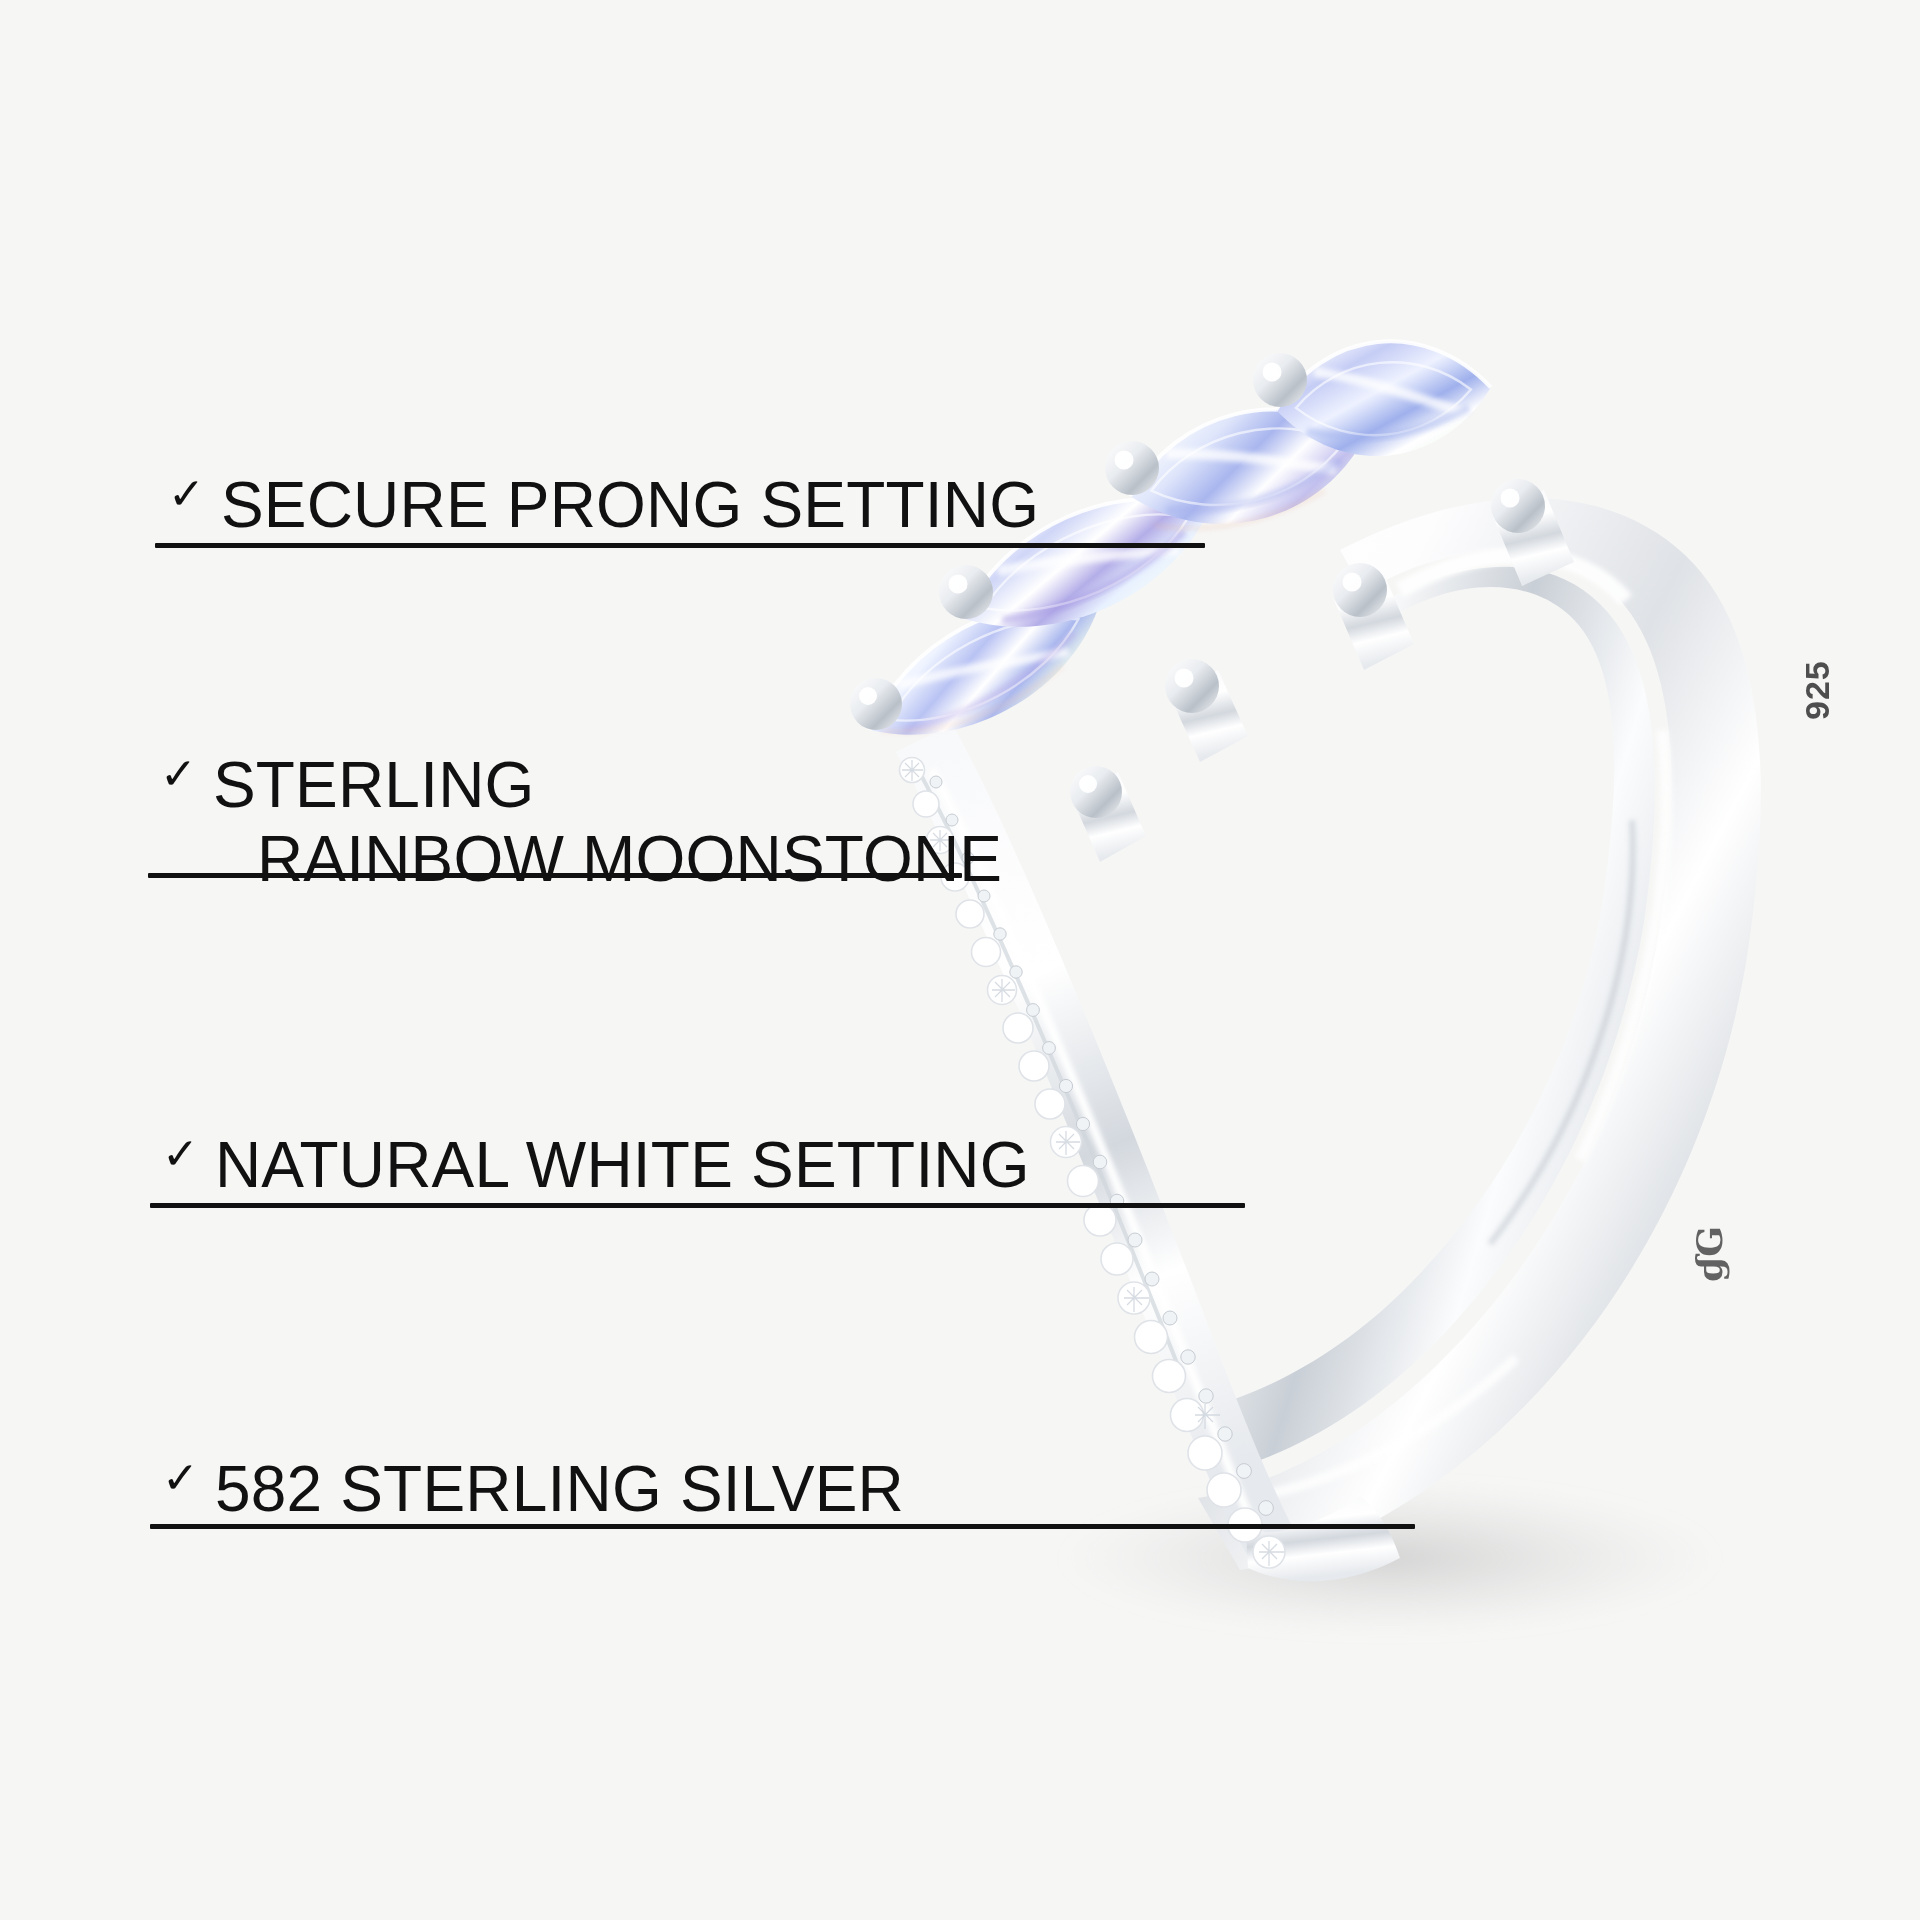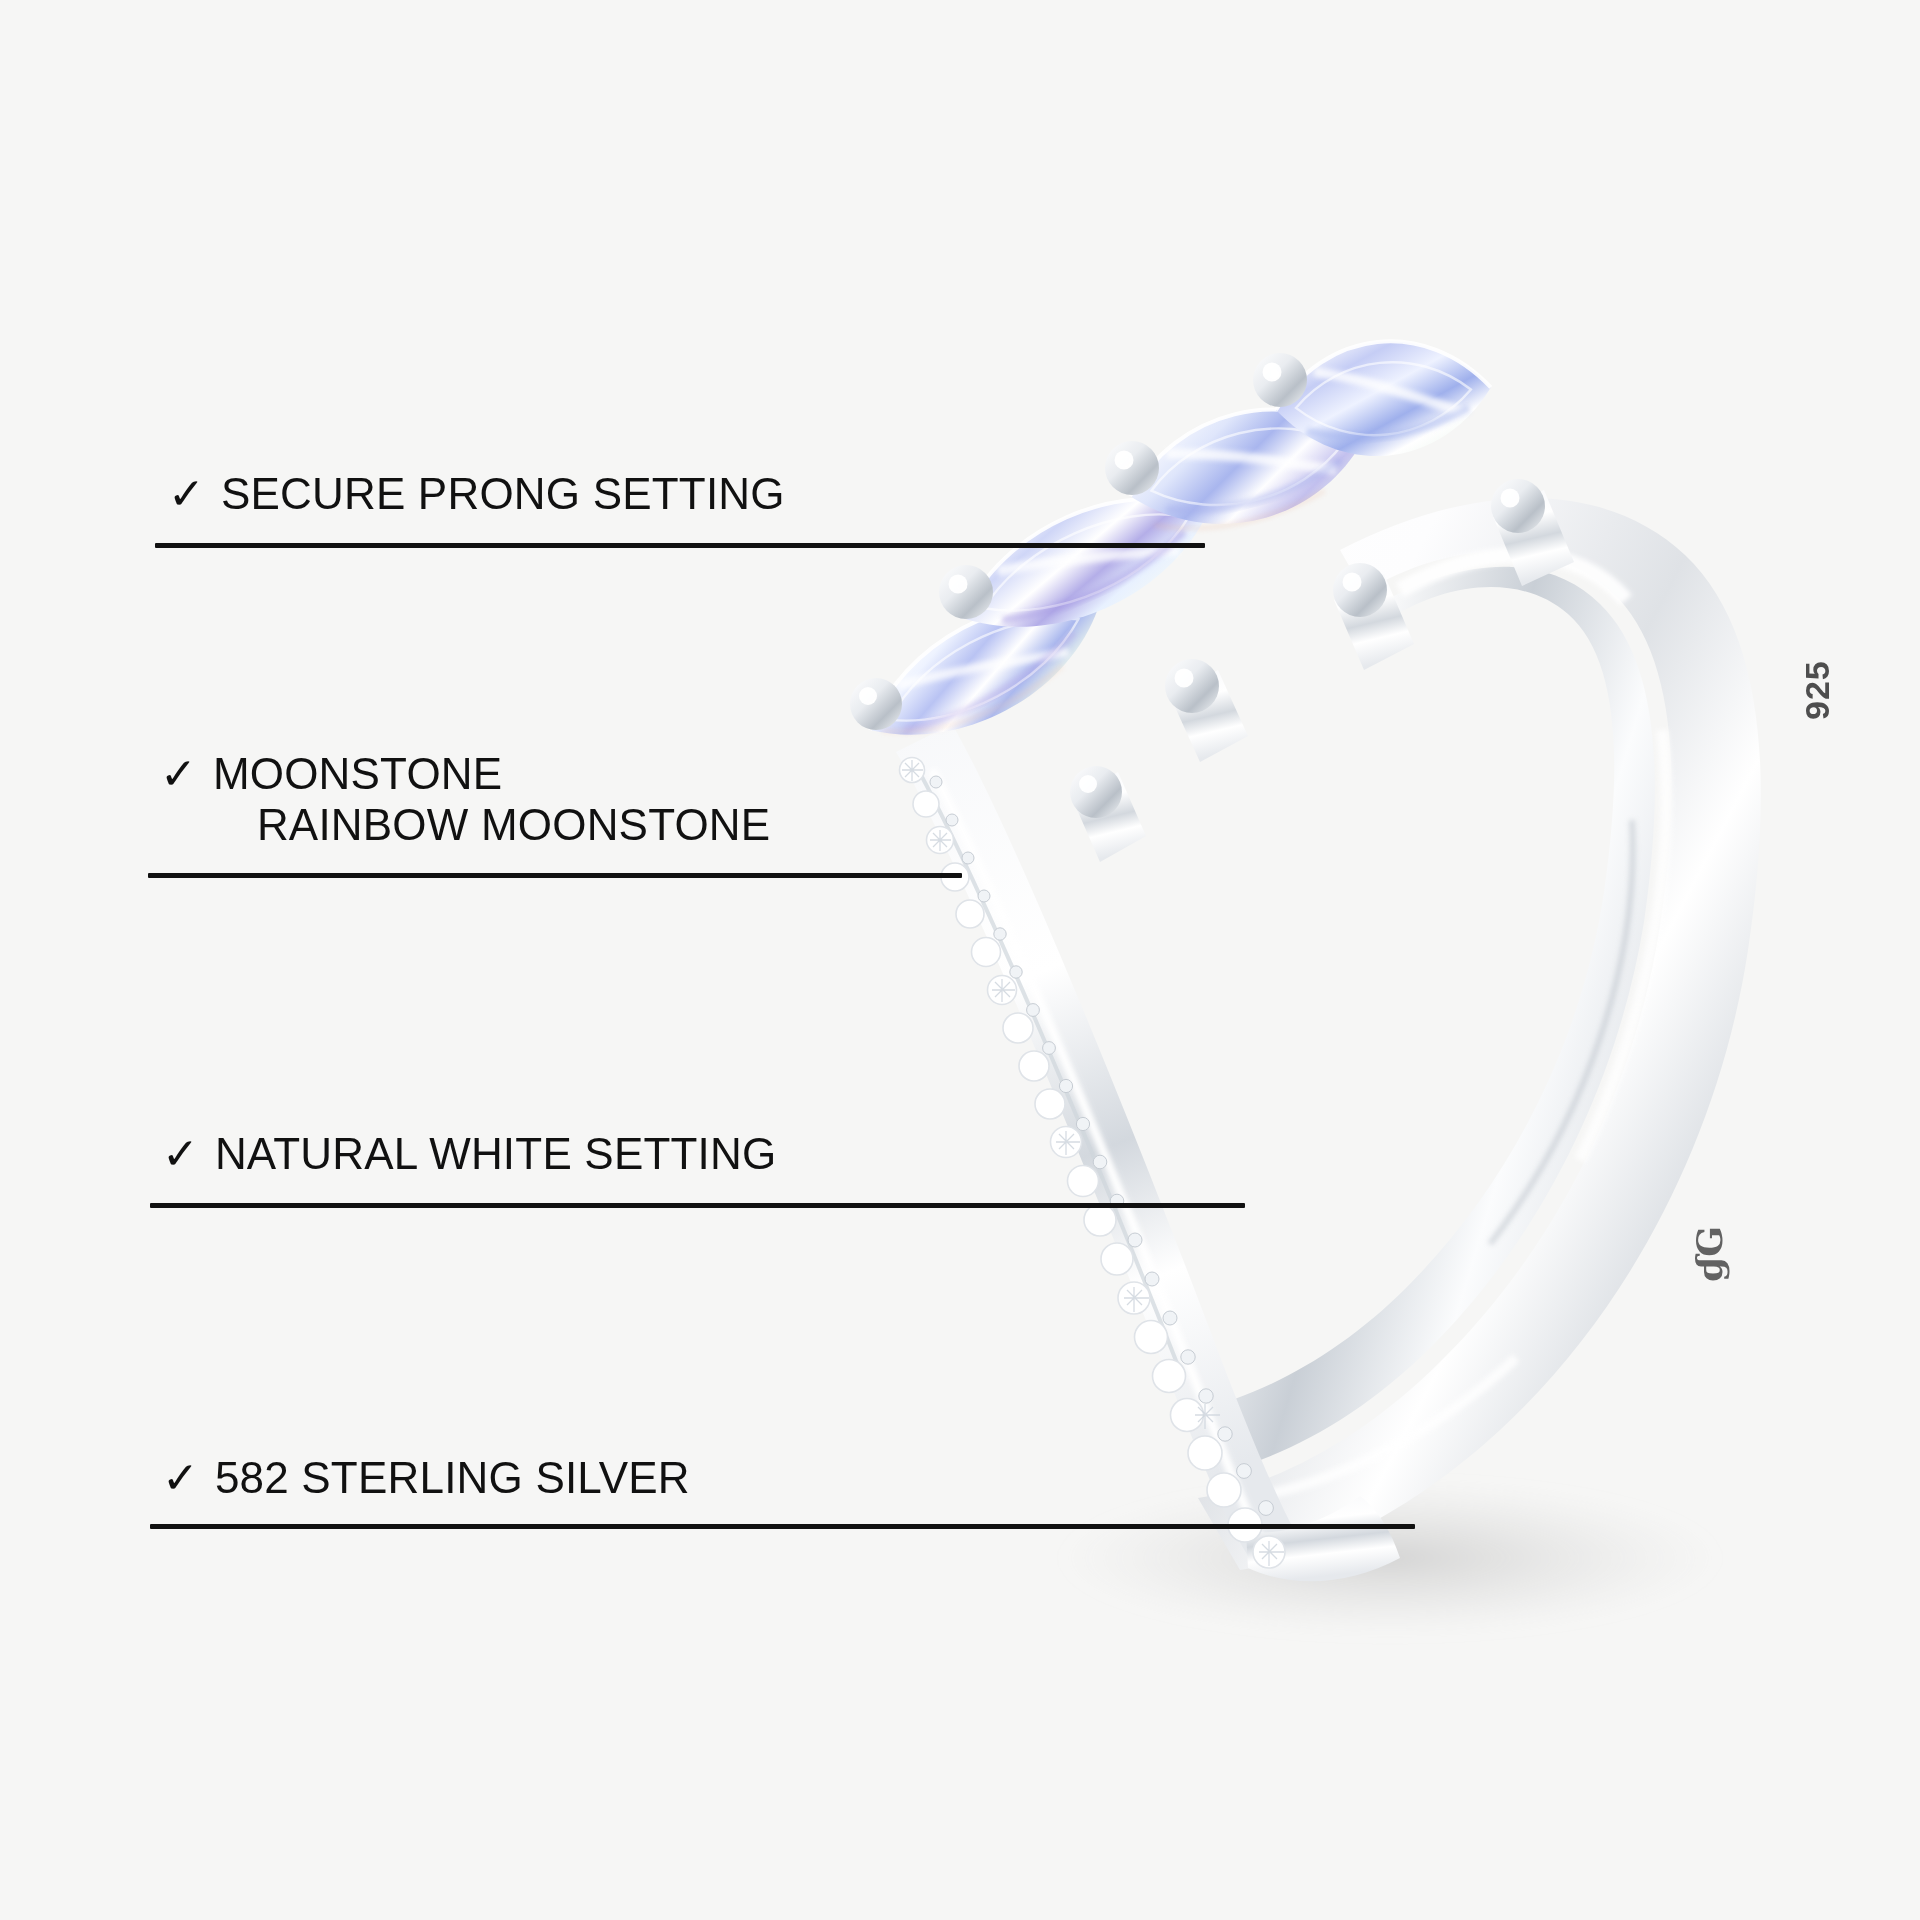--- a/index.html
+++ b/index.html
@@ -16,21 +16,21 @@
   
   .callout{position:absolute;}
   .callout .row{display:flex;align-items:flex-start;}
   .check{
     font-size:44px;line-height:1;color:#111;
     font-family:"DejaVu Sans", sans-serif;
     margin-right:16px;font-weight:400;
     transform:translateY(4px);
   }
   .ctext{
-    font-size:44px;line-height:1.16;color:#111;
+    font-size:64px;line-height:1.16;color:#111;
     letter-spacing:.2px;white-space:nowrap;font-weight:400;
   }
   .ctext .l2{display:block;padding-left:44px;}
   .uline{
     position:absolute;height:5px;background:#111;border-radius:1px;
   }
 
   
   #ringwrap{position:absolute;left:700px;top:300px;width:1200px;height:1360px;}
   #ringwrap svg{display:block;width:100%;height:100%;overflow:visible;}
@@ -321,21 +321,21 @@
       <span class="check">✓</span>
       <span class="ctext">SECURE PRONG SETTING</span>
     </div>
   </div>
   <div class="uline" id="u0" style="left: 155px; top: 543px; width: 1050px; background: rgb(17, 17, 17);"></div>
 
   <div class="callout" id="c1" style="left: 160px; top: 748px;">
     <div class="row">
       <span class="check">✓</span>
       <span class="ctext">
-        <span>MOONSTONE</span>
+        <span>STERLING</span>
         <span class="l2">RAINBOW MOONSTONE</span>
       </span>
     </div>
   </div>
   <div class="uline" id="u1" style="left: 148px; top: 873px; width: 814px; background: rgb(17, 17, 17);"></div>
 
   <div class="callout" id="c2" style="left: 162px; top: 1128px;">
     <div class="row">
       <span class="check">✓</span>
       <span class="ctext">NATURAL WHITE SETTING</span>

